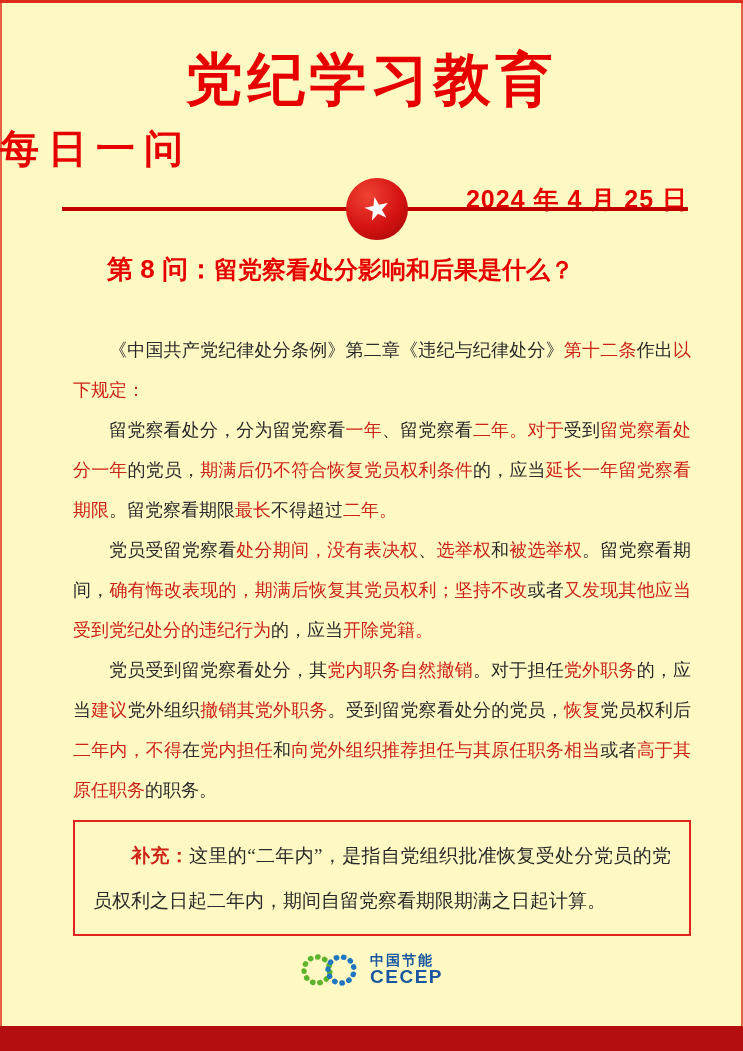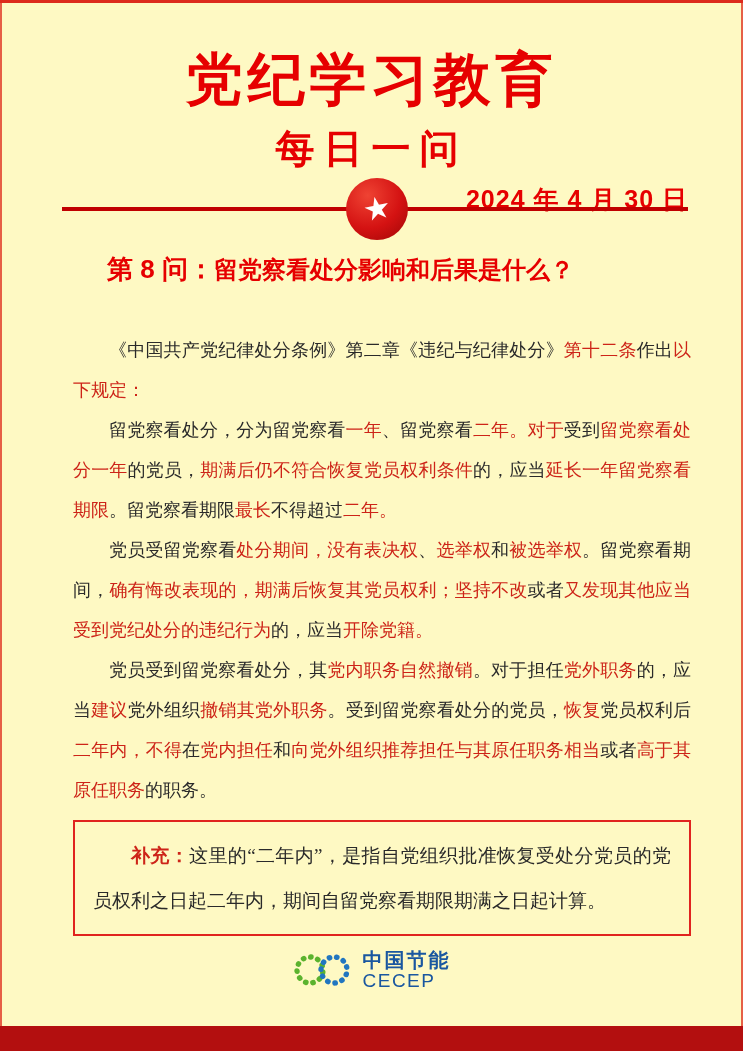--- a/index.html
+++ b/index.html
@@ -17,21 +17,21 @@
   .edge-right{position:absolute;top:0;bottom:25px;right:0;width:2px;background:rgba(221,43,28,.75);}
 
   .title{
     position:absolute;top:42px;left:0;width:100%;
     text-align:center;color:#e60000;
     font-family:"Liberation Sans","DejaVu Sans",sans-serif;
     font-size:57px;font-weight:800;letter-spacing:5px;
   }
   .subtitle{
     position:absolute;top:122px;left:0;width:100%;
-    text-align:center;color:#e60000;
+    text-align:left;color:#e60000;
     font-size:39px;font-weight:700;letter-spacing:9px;
   }
   .org,.date{
     position:absolute;top:183px;
     color:#e60000;font-family:"Liberation Sans","DejaVu Sans",sans-serif;
     font-size:25px;font-weight:700;letter-spacing:1px;
   }
   .org{left:63px;}
   .date{right:55px;}
   .rule{position:absolute;left:62px;right:55px;top:207px;height:4px;background:#c00000;}
@@ -65,37 +65,37 @@
     font-size:19px;line-height:45px;color:#2a2a2a;text-align:justify;
   }
   .supplement .run-red{font-weight:700;}
 
   .logo{
     position:absolute;top:950px;left:0;width:100%;
     display:flex;align-items:center;justify-content:center;gap:10px;
   }
   .logo-text{display:flex;flex-direction:column;line-height:1.05;
     font-family:"Liberation Sans","DejaVu Sans",sans-serif;color:#1a57a0;}
-  .logo-cn{font-size:20px;font-weight:700;letter-spacing:2px;}
-  .logo-en{font-size:19px;font-weight:400;letter-spacing:1.5px;}
+  .logo-cn{font-size:14px;font-weight:700;letter-spacing:2px;}
+  .logo-en{font-size:19px;font-weight:700;letter-spacing:1.5px;}
 
   .bottom-bar{position:absolute;left:0;right:0;bottom:0;height:25px;background:#b30f0f;}
 </style>
 </head>
 <body>
 
 <div class="page">
   <div class="edge-top"></div>
   <div class="edge-left"></div>
   <div class="edge-right"></div>
 
   <div class="title">党纪学习教育</div>
   <div class="subtitle">每日一问</div>
 
-  <div class="date">2024 年 4 月 30 日</div>
+  <div class="date">2024 年 4 月 25 日</div>
   <div class="rule"></div>
   <div class="badge">
     <span class="star">★</span>
   </div>
 
   <div class="question">
     <span class="q-prefix">第 8 问：</span><span class="q-text">留党察看处分影响和后果是什么？</span>
   </div>
 
   <div class="body-text">

